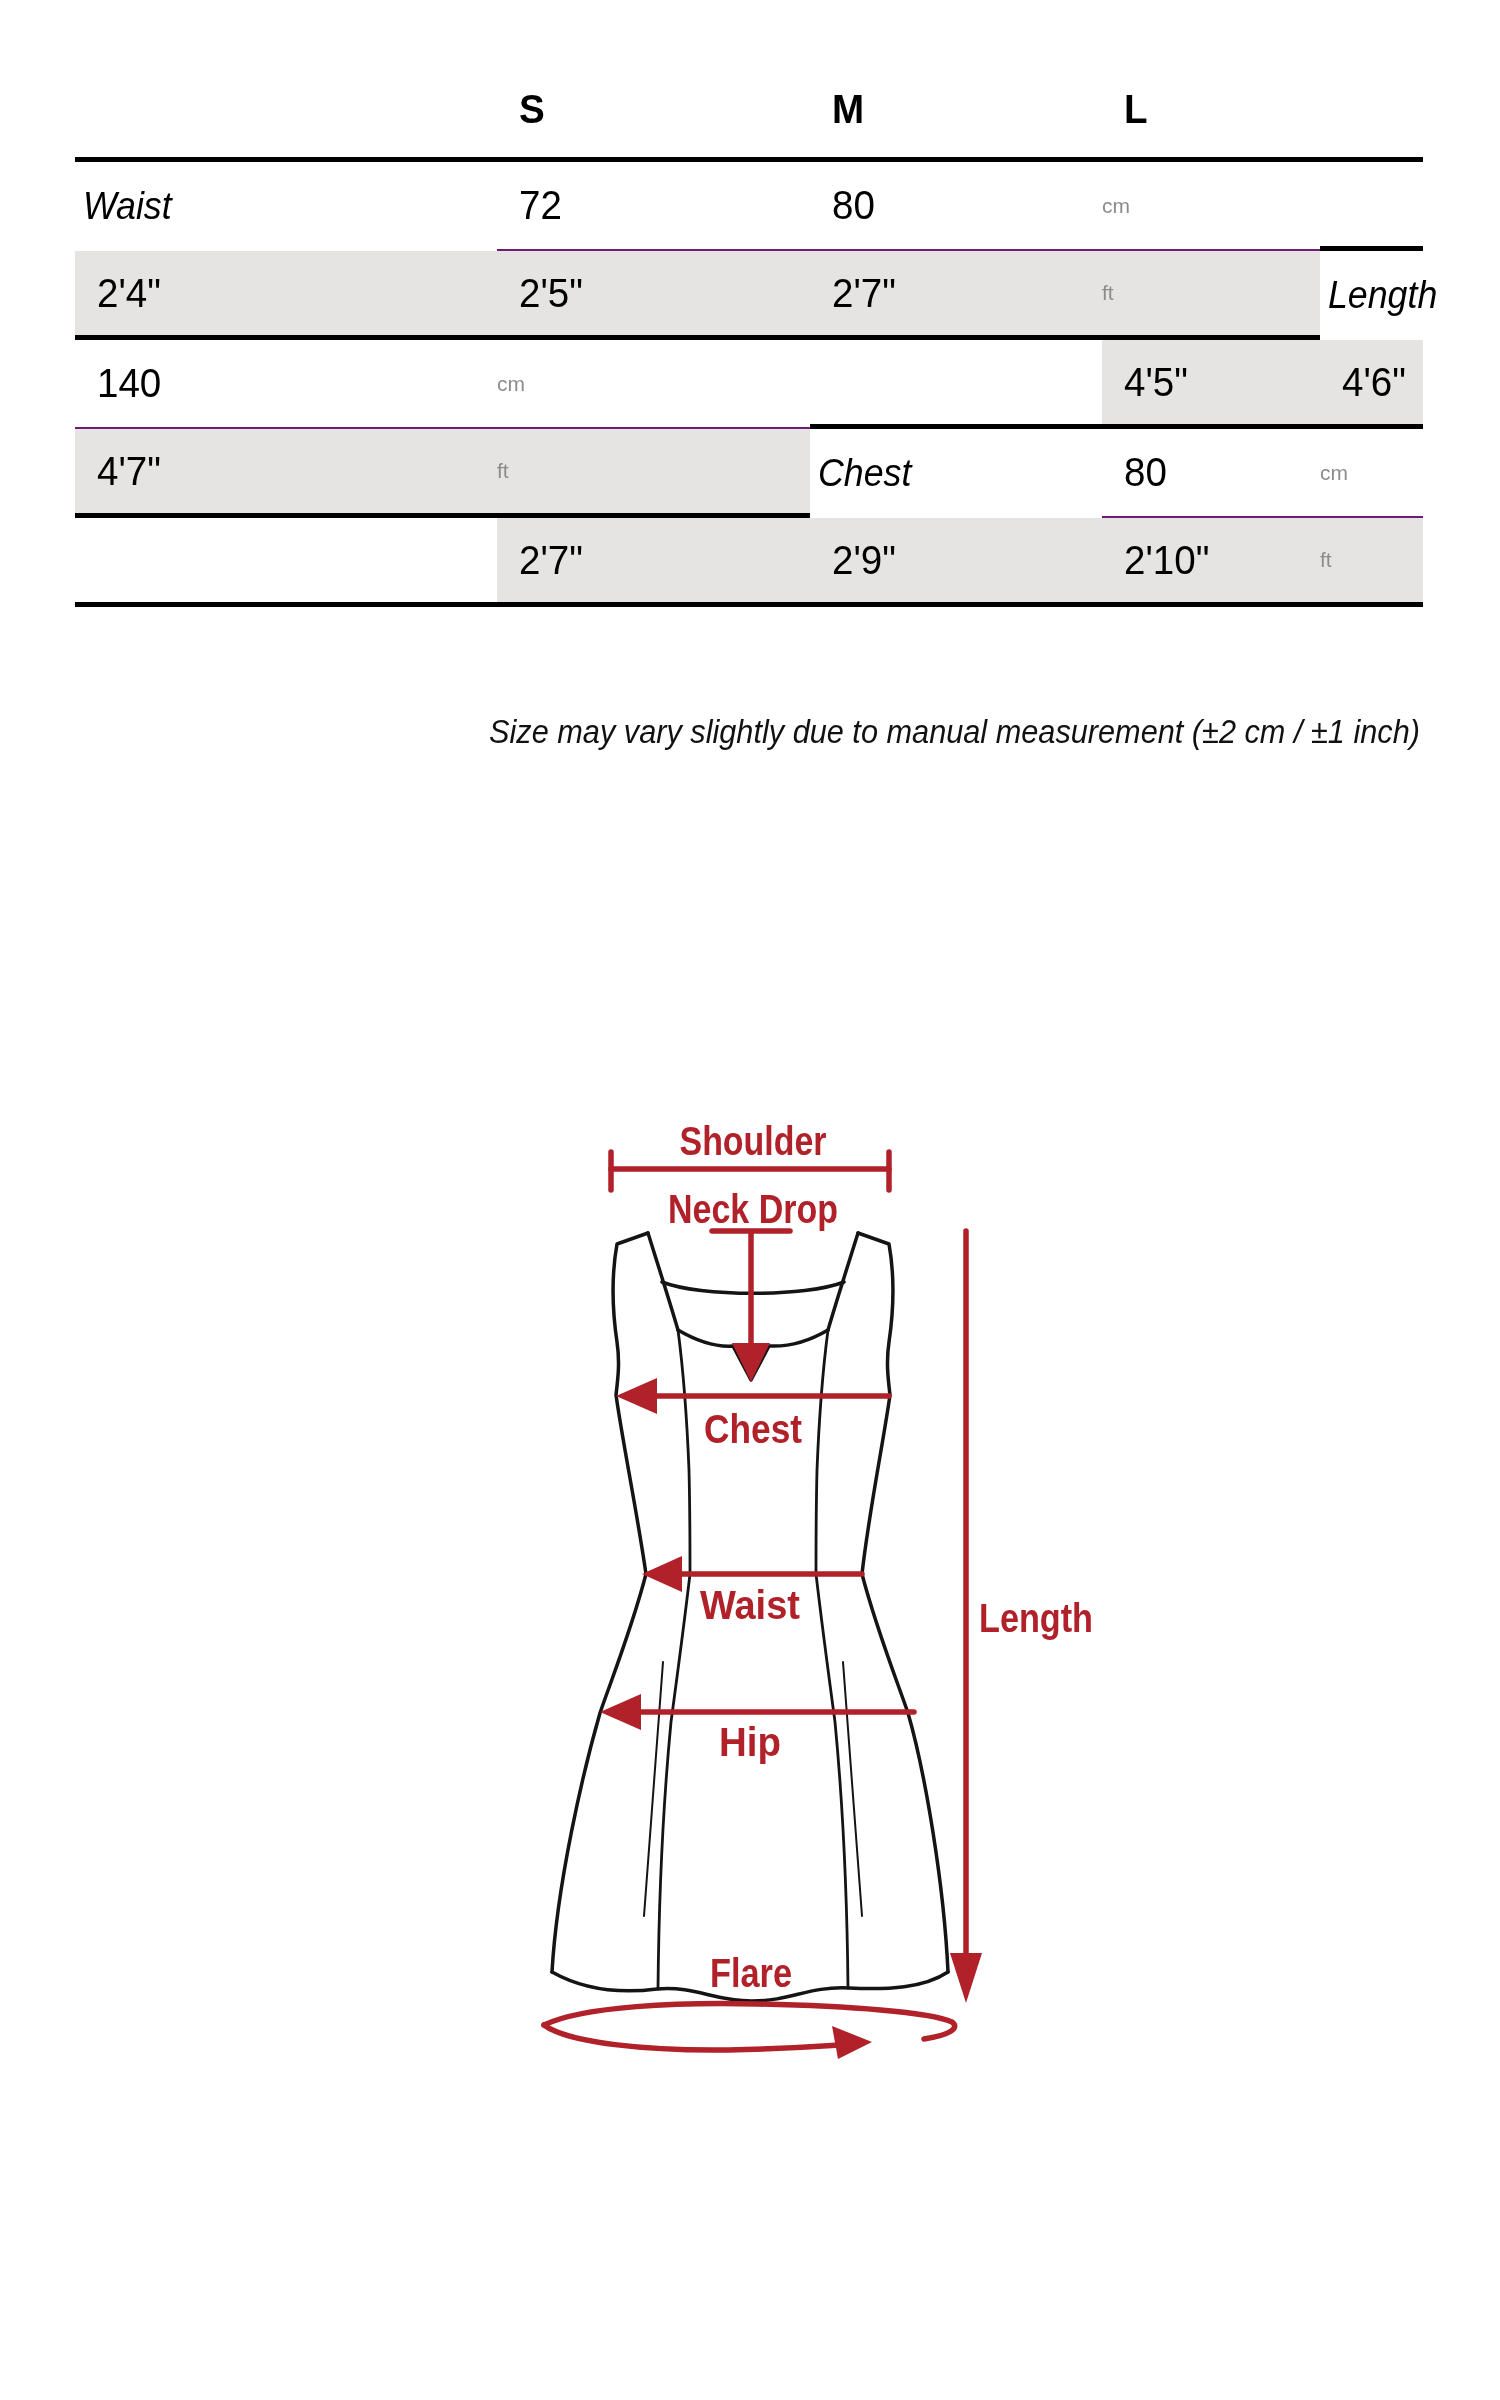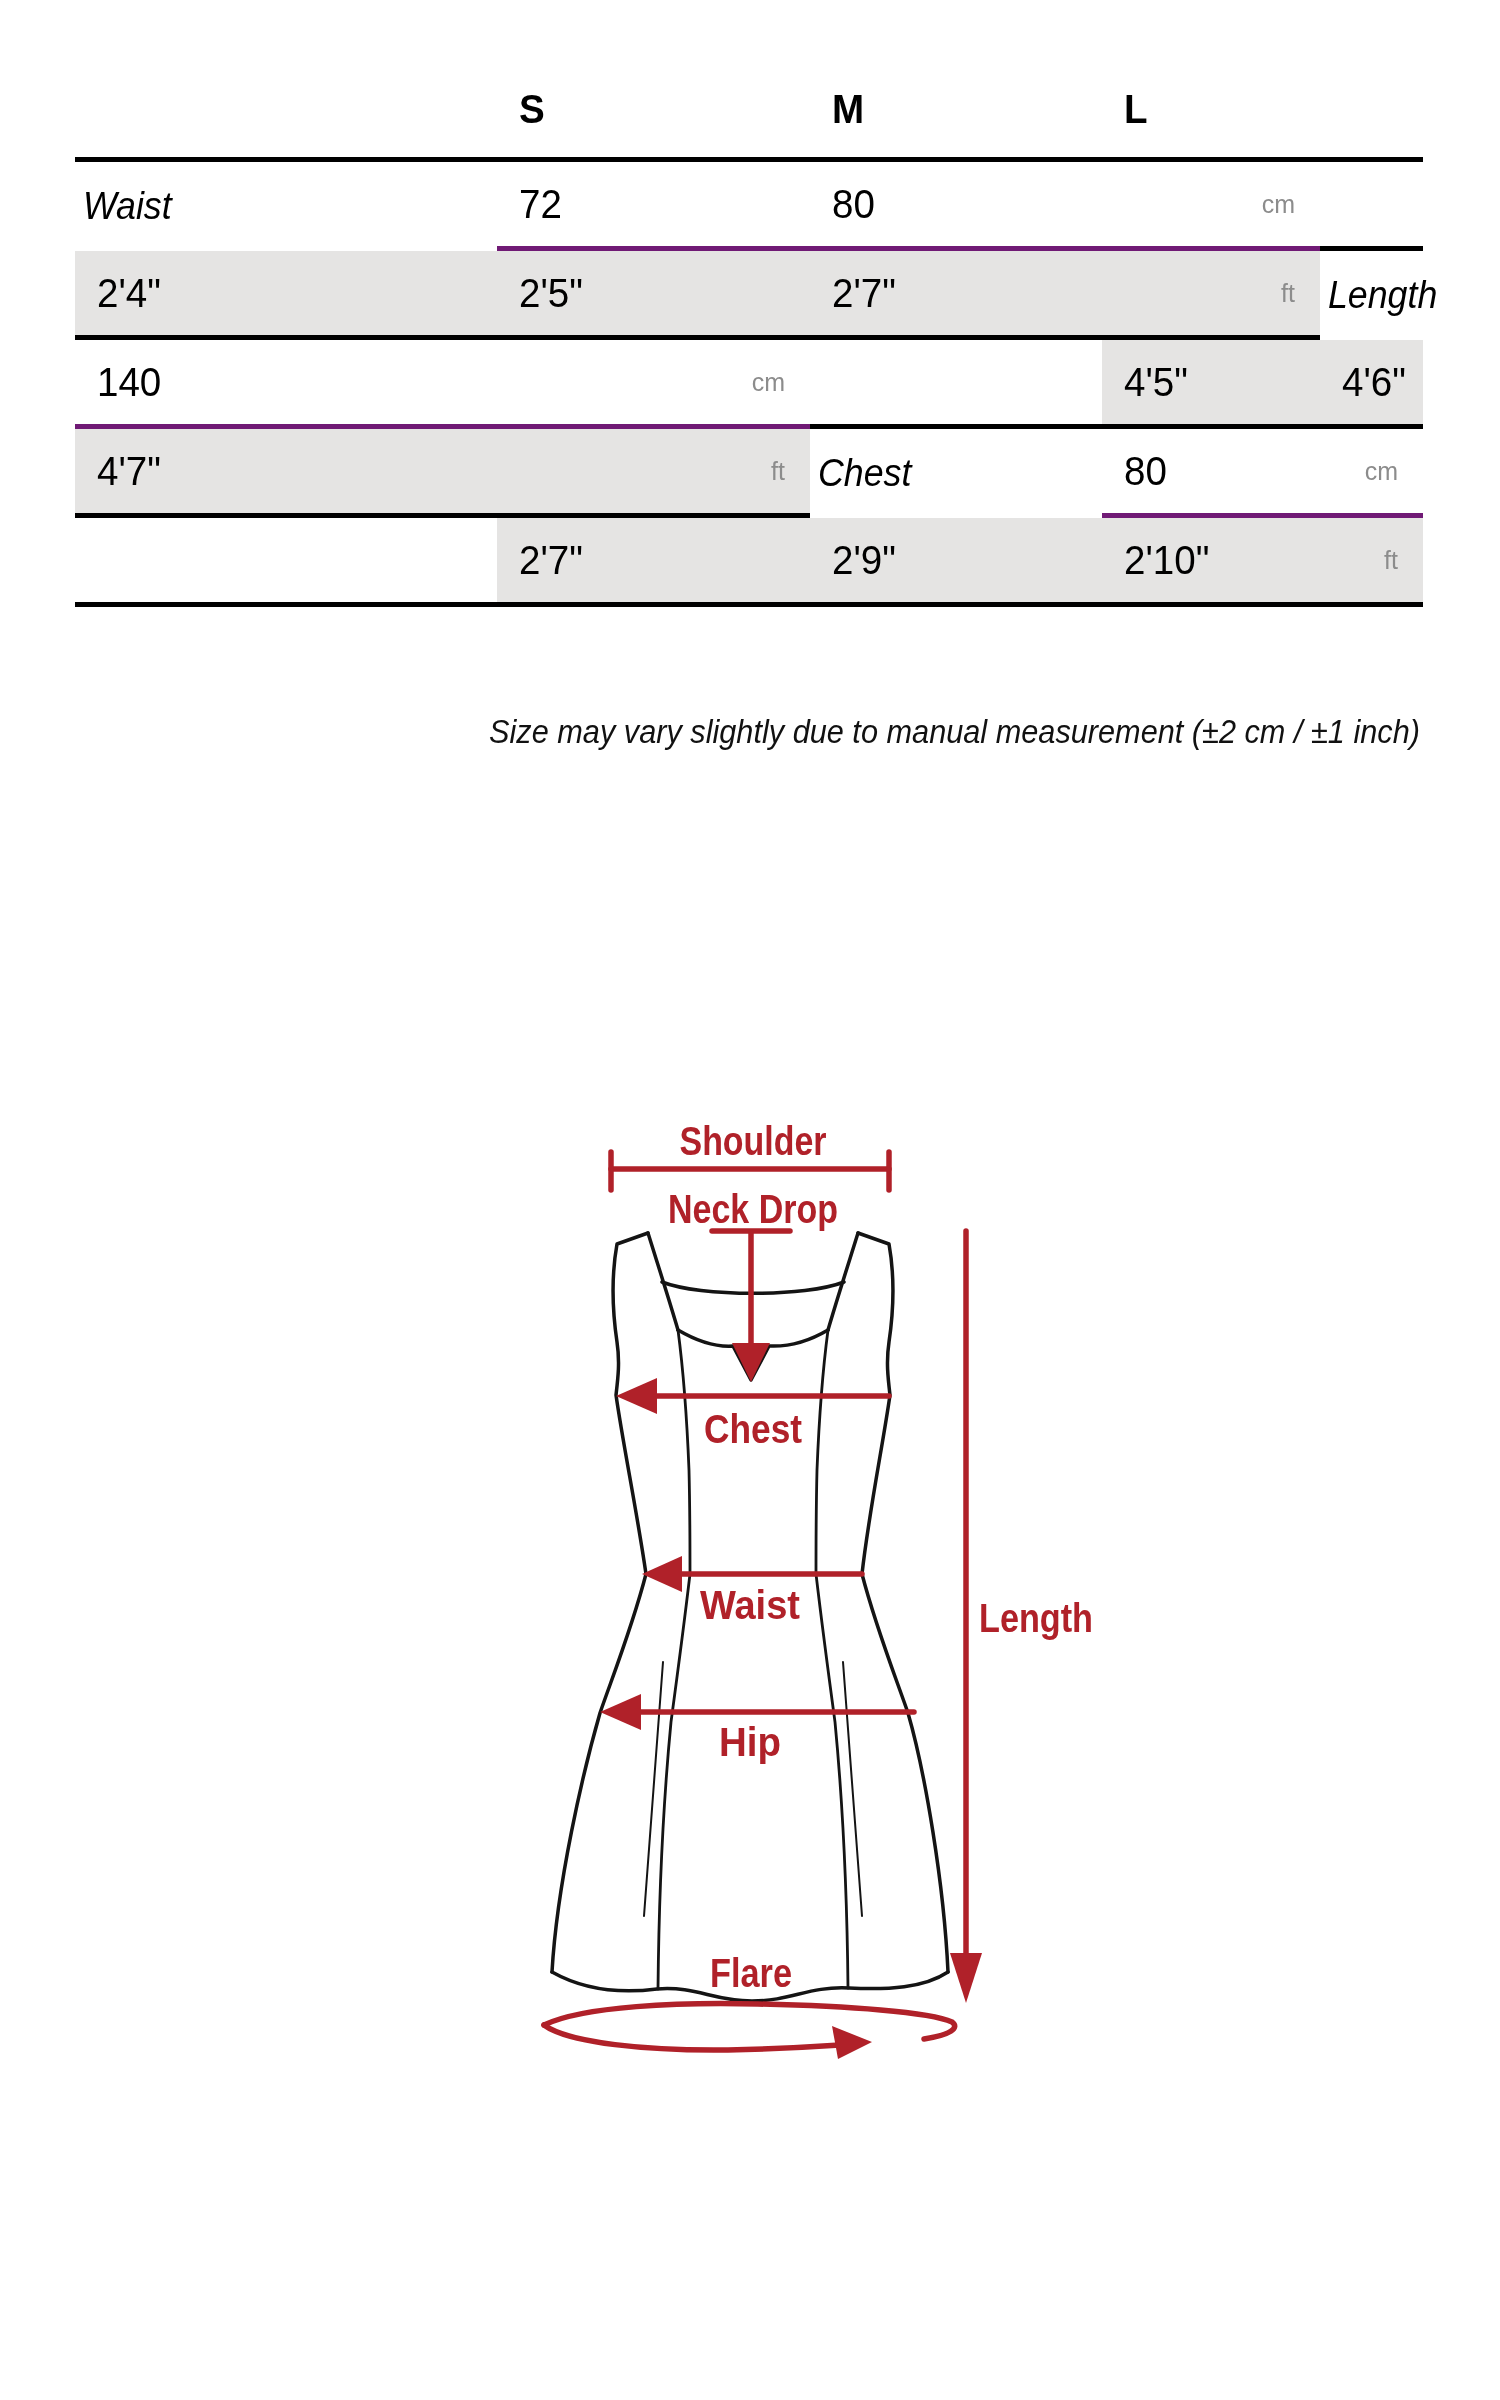--- a/index.html
+++ b/index.html
@@ -18,25 +18,25 @@
     grid-template-columns:422px 313px 292px 218px 103px;
     grid-template-rows:162px 89px 89px 89px 89px 89px 89px;
   }
   .cell{
     box-sizing:border-box;
     display:flex;align-items:center;
     color:#000;
   }
   .cell.h{align-items:flex-end;padding-bottom:24px;font-size:47px;font-weight:700;}
   .cell.bb{border-bottom:5px solid #000;}       
-  .cell.bp{border-bottom:5px solid #701a75;}       
+  .cell.bp{border-bottom:2px solid #701a75;}       
   .cell.g{background:#e5e4e3;}
   .cell.lbl{font-size:38px;font-style:italic;padding-left:8px;}
   .cell.val{font-size:41px;padding-left:22px;}
-  .cell.unit{justify-content:flex-end;padding-right:25px;font-size:25px;color:#8c8c8c;}
+  .cell.unit{justify-content:flex-start;padding-right:25px;font-size:21px;color:#8c8c8c;}
   .cnd{display:inline-block;transform:scaleX(0.94);transform-origin:0 50%;white-space:nowrap;}
 
   .table-note{
     position:absolute;top:713px;right:80px;
     font-size:33px;font-style:italic;color:#111;
     white-space:nowrap;
     transform:scaleX(0.93);transform-origin:100% 50%;
   }
 
   

